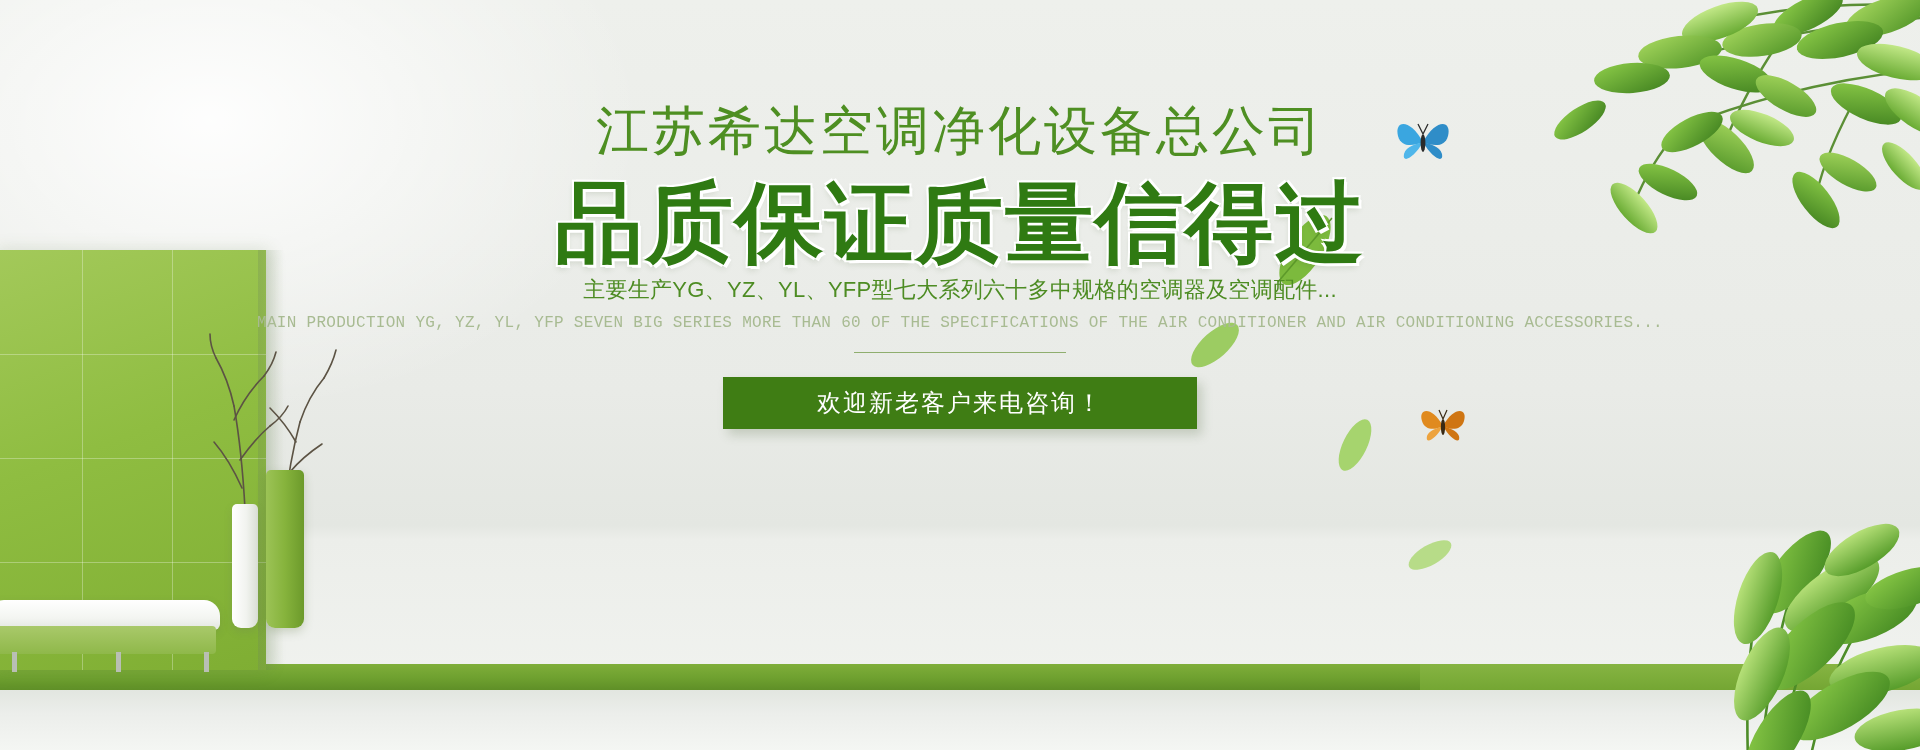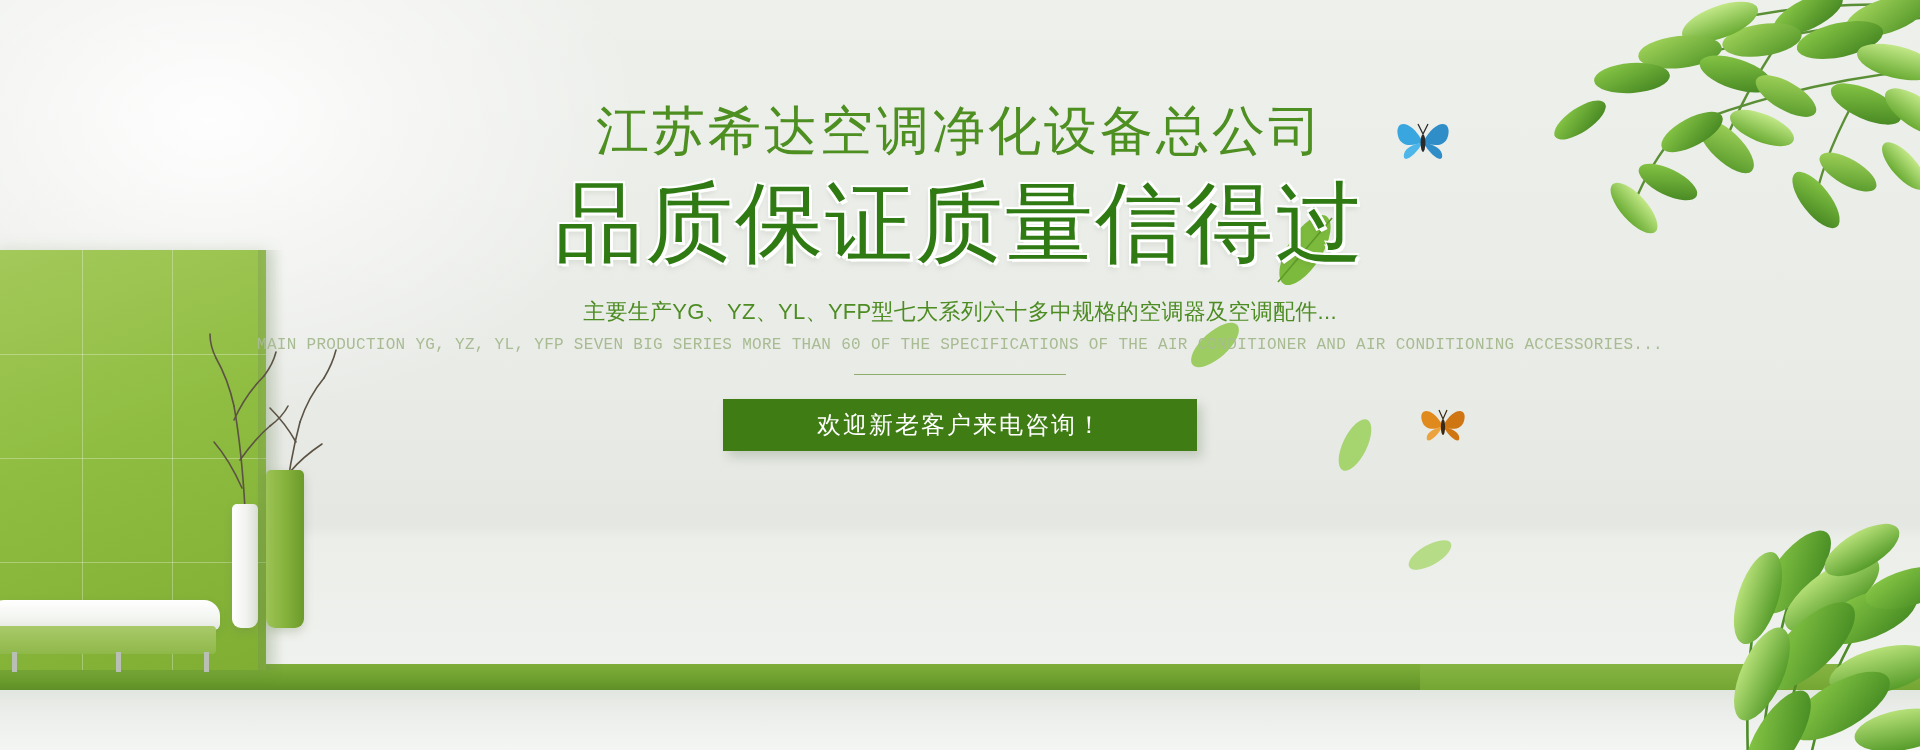--- a/index.html
+++ b/index.html
@@ -113,33 +113,33 @@
     font-size:53px; line-height:1;
     letter-spacing:3px;
     color:#4e8f22;
     font-weight:300;
     white-space:nowrap;
   }
   .line-slogan {
     margin-top:22px;
     font-size:88px; line-height:1;
     letter-spacing:2px;
-    font-weight:normal;
+    font-weight:bold;
     color:#2f7a12;
     white-space:nowrap;
     text-shadow:
        2px 2px 0 #ffffff,
       -2px 2px 0 #ffffff,
        2px -2px 0 #ffffff,
       -2px -2px 0 #ffffff,
        3px 3px 0 #ffffff,
        0 4px 6px rgba(60,90,40,0.18);
   }
   .line-sub {
-    margin-top:32px;
+    margin-top:10px;
     font-size:22px; line-height:1.2;
     color:#4d8c23;
     letter-spacing:0.3px;
     white-space:nowrap;
   }
   .line-en {
     margin-top:11px;
     font-size:16px; line-height:1.2;
     color:#a8bb92;
     letter-spacing:0.3px;

